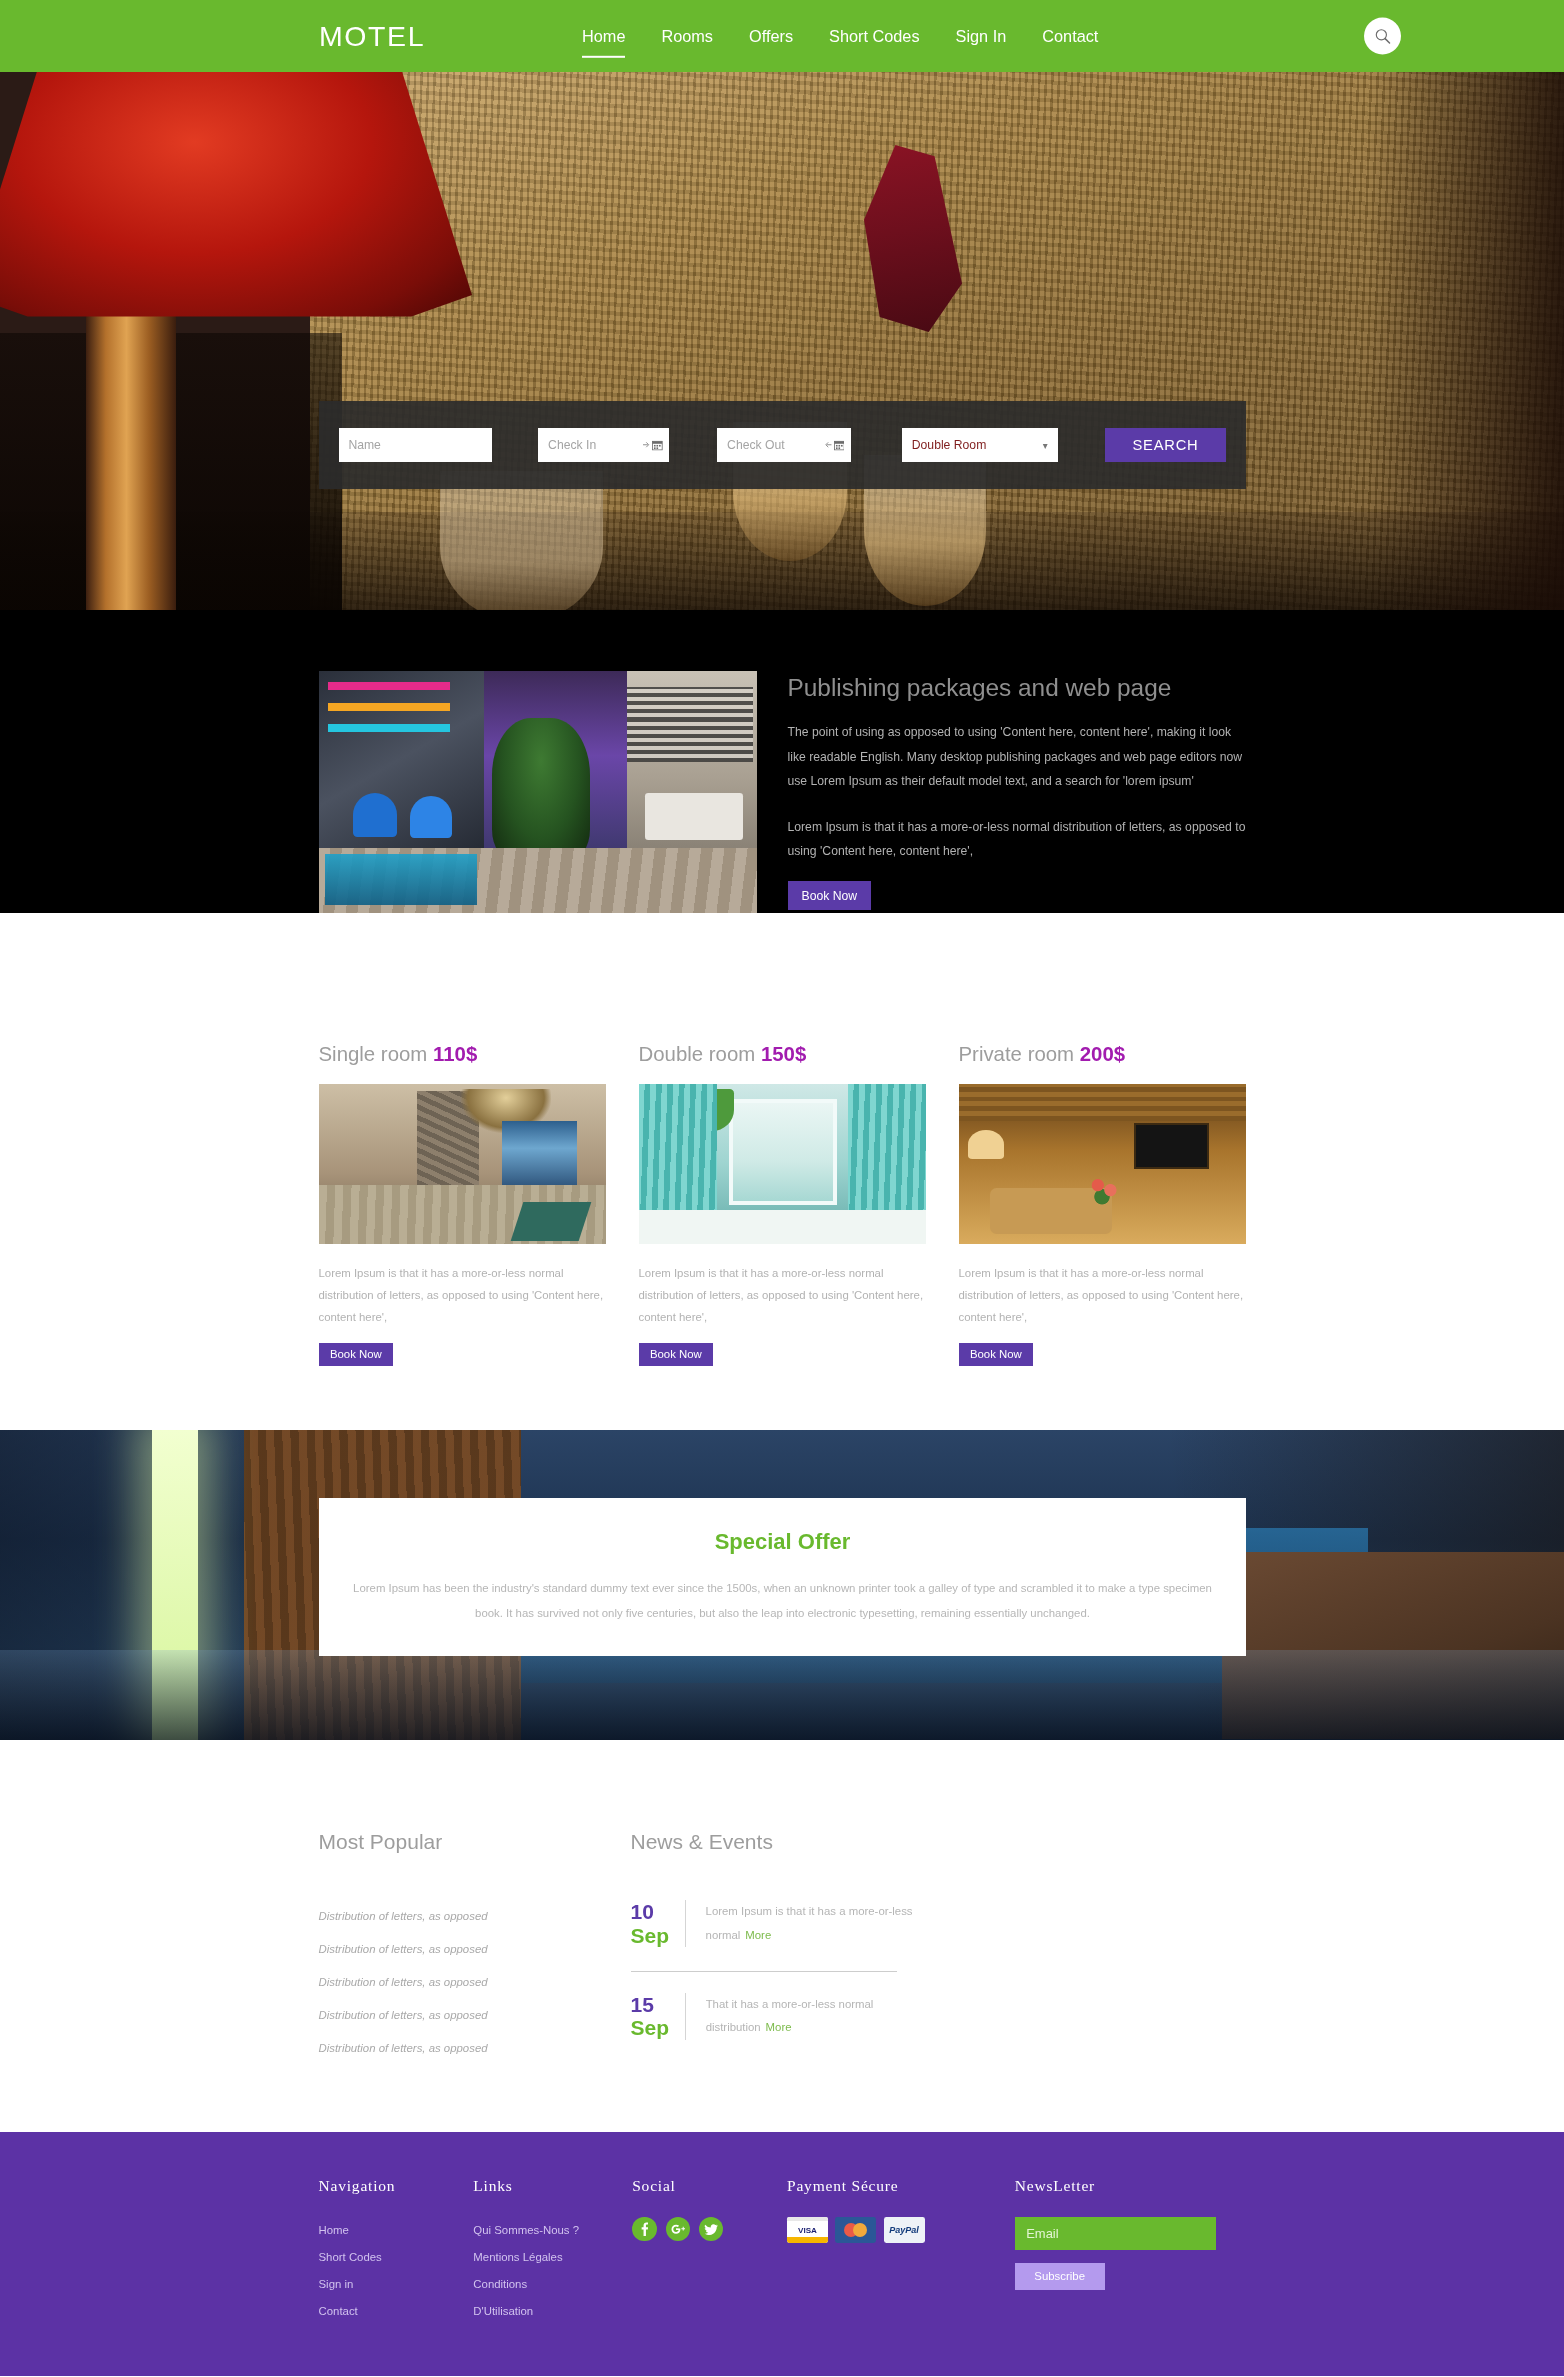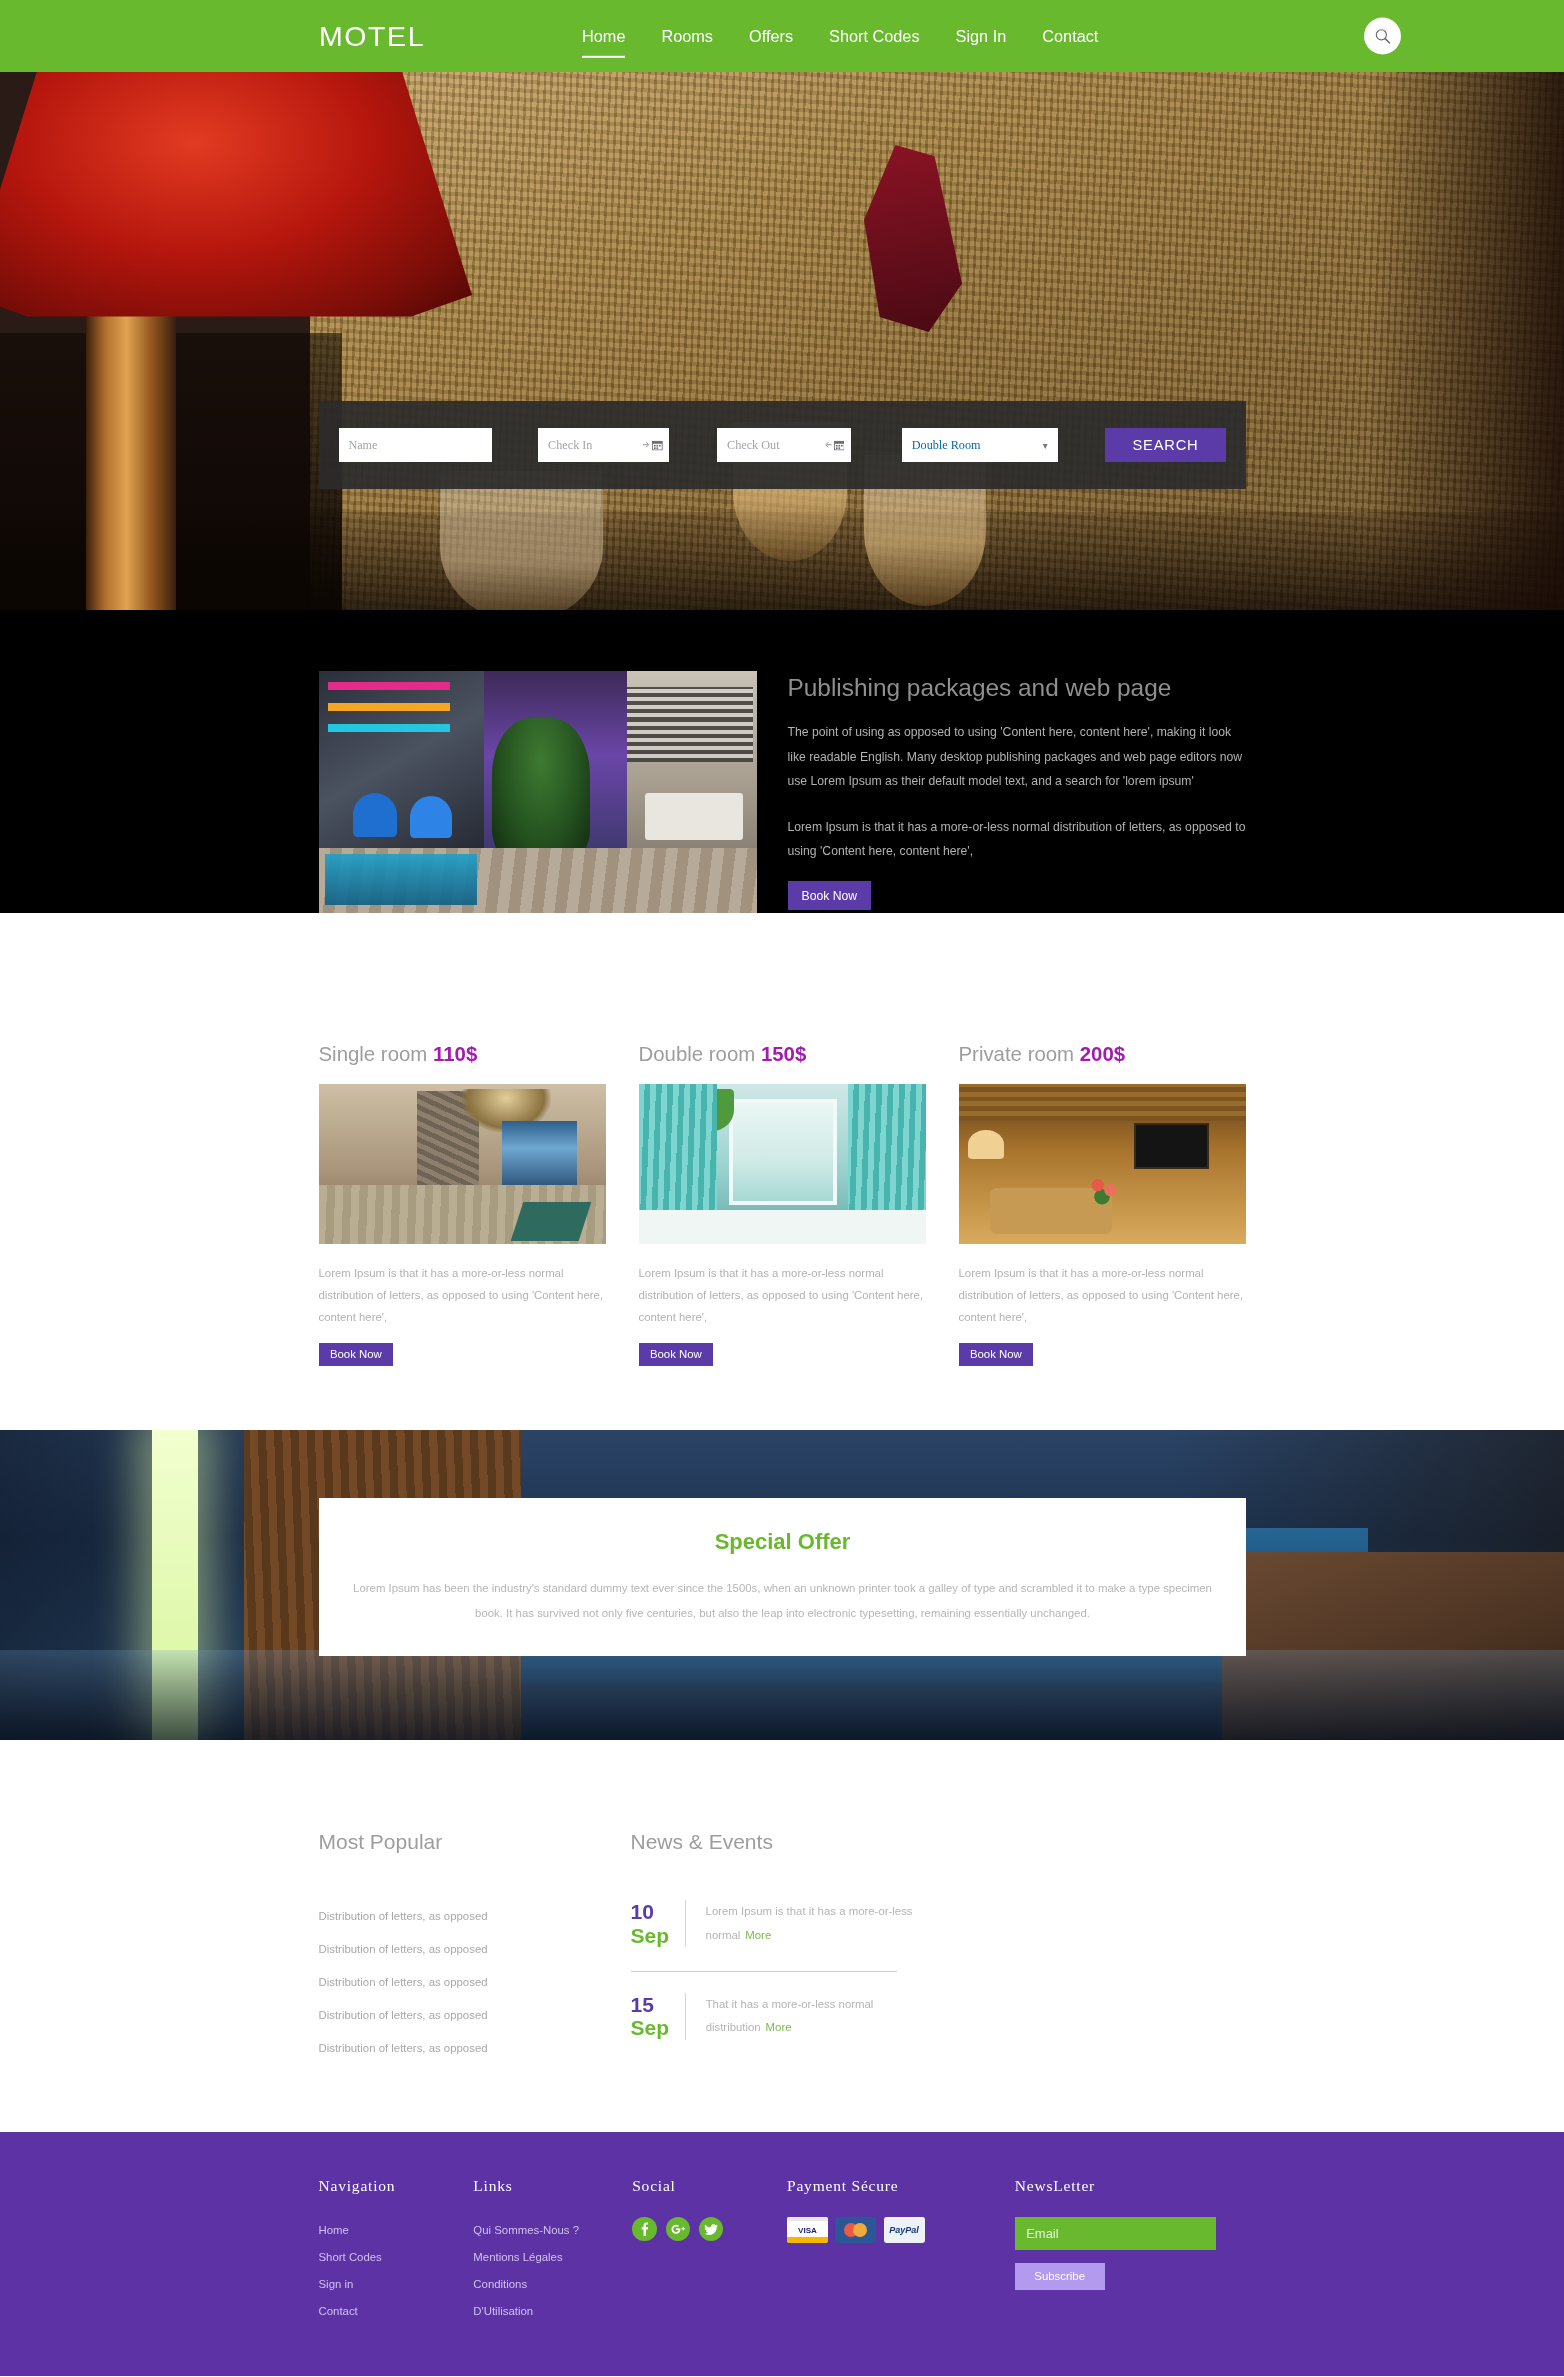--- a/index.html
+++ b/index.html
@@ -82,21 +82,21 @@
     position: absolute; left: 319px; top: 329px; width: 927px; height: 88px;
     background: rgba(43,43,43,.92);
     display: flex; align-items: center; padding: 0 19.6px; gap: 0; z-index: 10;
   }
   .fld {
     height: 34px; background: #ffffff; border: none; display: flex; align-items: center;
     position: relative; font-size: 12.2px; color: #9b9b9b;
   }
   .fld input, .fld select {
     width: 100%; height: 100%; border: none; outline: none; padding: 0 9.8px;
-    font-size: 12.2px; font-family: Liberation Serif, serif; color: #0369a1; background: transparent;
+    font-size: 12.2px; font-family: Liberation Sans, sans-serif; color: #7f1d1d; background: transparent;
   }
   .fld input::placeholder { color: #a4a4a4; }
   .f-name { width: 169px; }
   .f-in   { width: 144px; margin-left: 46px; }
   .f-out  { width: 147px; margin-left: 48px; }
   .f-sel  { width: 171px; margin-left: 51px; }
   .cal-ico { position: absolute; right: 6.5px; top: 50%; transform: translateY(-50%); display: flex; align-items: center; gap: 2.4px; pointer-events:none; }
   .f-sel select { appearance: none; -webkit-appearance: none; }
   .sel-arrow { position:absolute; right: 9.8px; top: 50%; transform: translateY(-50%); color: #777; font-size: 9.8px; pointer-events: none; }
   .searchbtn2 {
@@ -218,21 +218,21 @@
   .offer-title { font-size: 22px; color: #69b92e; font-weight: 700; margin-bottom: 21px; }
   .offer-text { font-size: 11.4px; line-height: 25px; color: #b6b6b6; text-align: center; width: 875px; }
 
   
   .bottom { width: 1564px; background: #fff; padding-top: 90px; padding-bottom: 67px; }
   .bgrid { display: flex; }
   .bcol-1 { width: 312px; }
   .bcol-2 { width: 310px; }
   .bcol-3 { width: 306px; }
   .h3 { font-size: 21px; color: #9d9d9d; font-weight: 400; margin-bottom: 46px; }
-  .pop-item { font-size: 11.4px; color: #a9a9a9; line-height: 33px; cursor: pointer; }
+  .pop-item { font-size: 11.4px; color: #a9a9a9; line-height: 33px; cursor: pointer; font-style: italic; }
 
   .news-item { display: flex; align-items: center; gap: 0; }
   .news-date { width: 54px; flex: none; line-height: 1.12; }
   .news-d { font-size: 21px; color: #5b3ba8; font-weight: 700; }
   .news-m { font-size: 21px; color: #69b92e; font-weight: 700; }
   .news-sep { width: 0.8px; align-self: stretch; background: #d5d5d5; margin-right: 20.4px; }
   .news-txt { font-size: 11.4px; line-height: 23.6px; color: #b5b5b5; }
   .news-more { color: #7dbb4c; margin-left: 4.9px; cursor: pointer; }
   .news-hr { height: 0.8px; background: #cdcdcd; margin: 23.6px 0 21px 0; width: 266px; }
 

